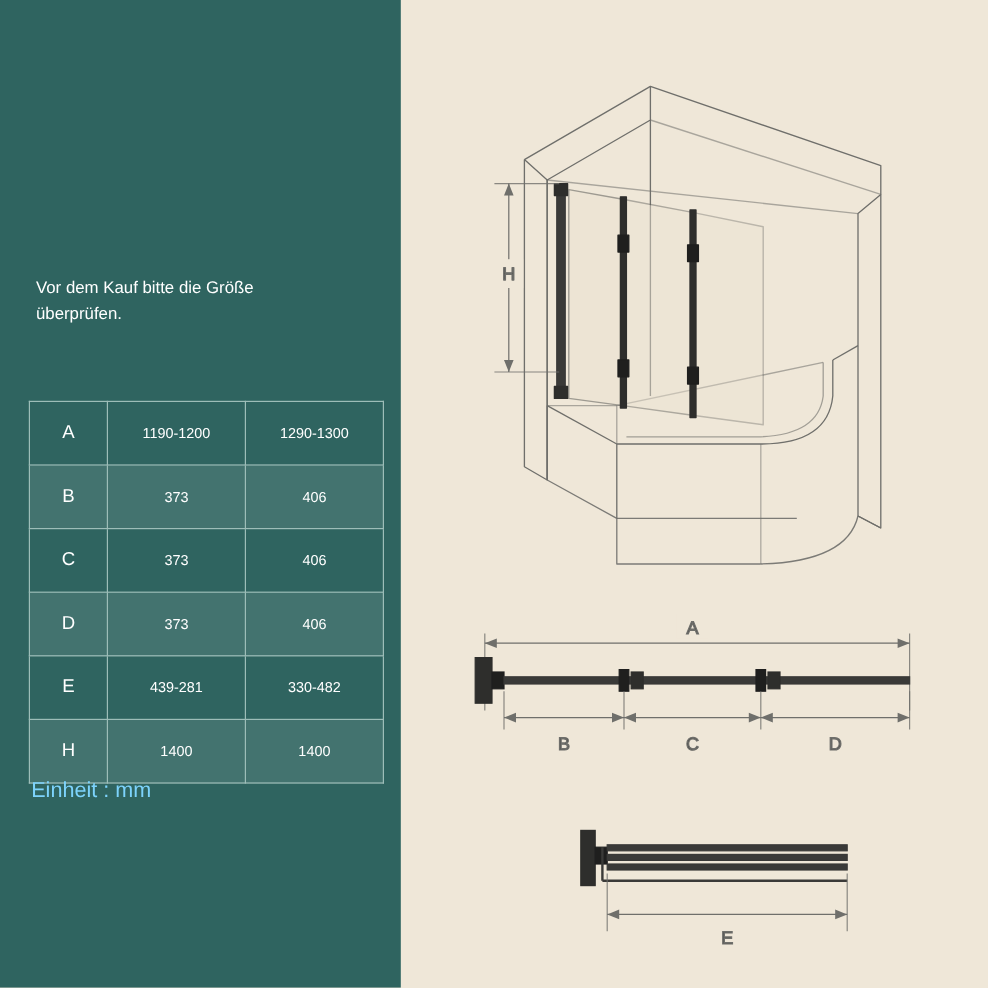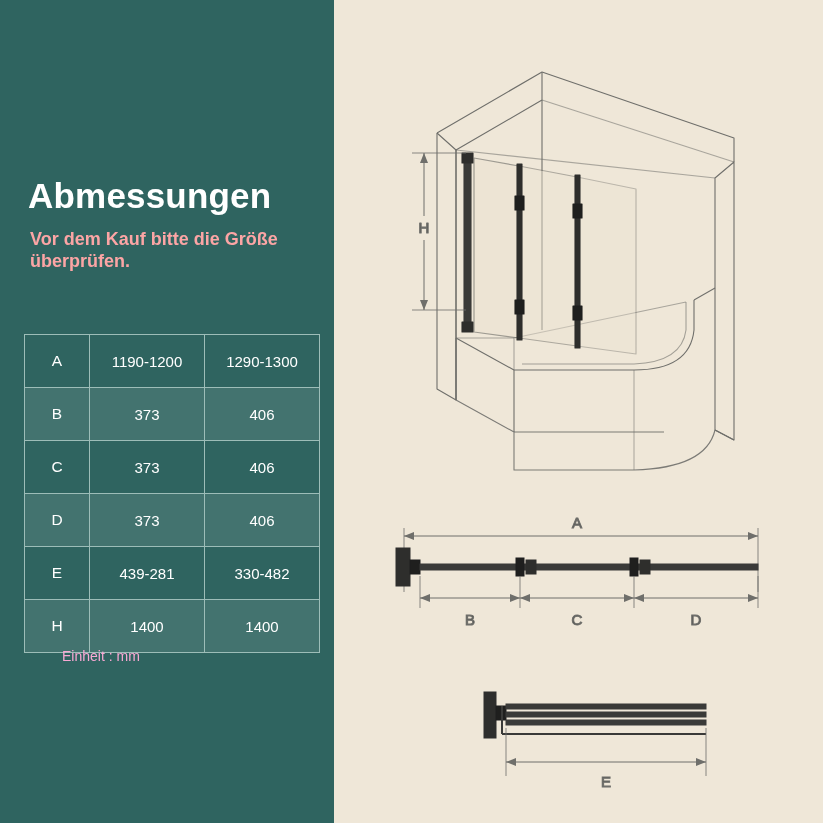--- a/index.html
+++ b/index.html
@@ -35,59 +35,57 @@
     font-size: 35px;
     font-weight: bold;
     color: #ffffff;
     letter-spacing: 0.2px;
   }
   .subtitle {
     position: absolute;
     left: 30px;
     top: 228px;
     width: 250px;
-    font-size: 18px;
+    font-size: 14px;
     line-height: 22px;
-    color: #fca5a5;
-    font-weight: bold;
+    color: #ffffff;
   }
   
   .dim-table {
     position: absolute;
     left: 24px;
     top: 334px;
     border-collapse: collapse;
     table-layout: fixed;
     width: 286px;
   }
   .dim-table td {
     border: 1px solid #9dbdb8;
     height: 50px;
     text-align: center;
     vertical-align: middle;
     color: #ffffff;
-    font-size: 15px;
+    font-size: 12px;
   }
   .dim-table td.label {
     width: 62px;
     font-size: 15.5px;
   }
   .dim-table td.val {
     width: 112px;
   }
   .dim-table tr.shaded td {
     background: #43736f;
   }
   .unit {
     position: absolute;
     left: 26px;
     top: 648px;
-    font-size: 14px;
-    color: #f9a8d4;
-    margin-left: 36px;
+    font-size: 18px;
+    color: #7dd3fc;
   }
   
   .right-area {
     position: absolute;
     left: 334px;
     top: 0;
     width: 489px;
     height: 823px;
   }
   svg { display: block; }
@@ -96,21 +94,20 @@
     font-size: 15px;
     fill: #4a4a48;
   }
 </style>
 </head>
 <body>
 
 <div class="page">
 
   <div class="left-panel">
-    <div class="title">Abmessungen</div>
     <div class="subtitle">Vor dem Kauf bitte die Größe überprüfen.</div>
 
     <table class="dim-table">
       <tbody>
         <tr>
           <td class="label">A</td>
           <td class="val">1190-1200</td>
           <td class="val">1290-1300</td>
         </tr>
         <tr class="shaded">

